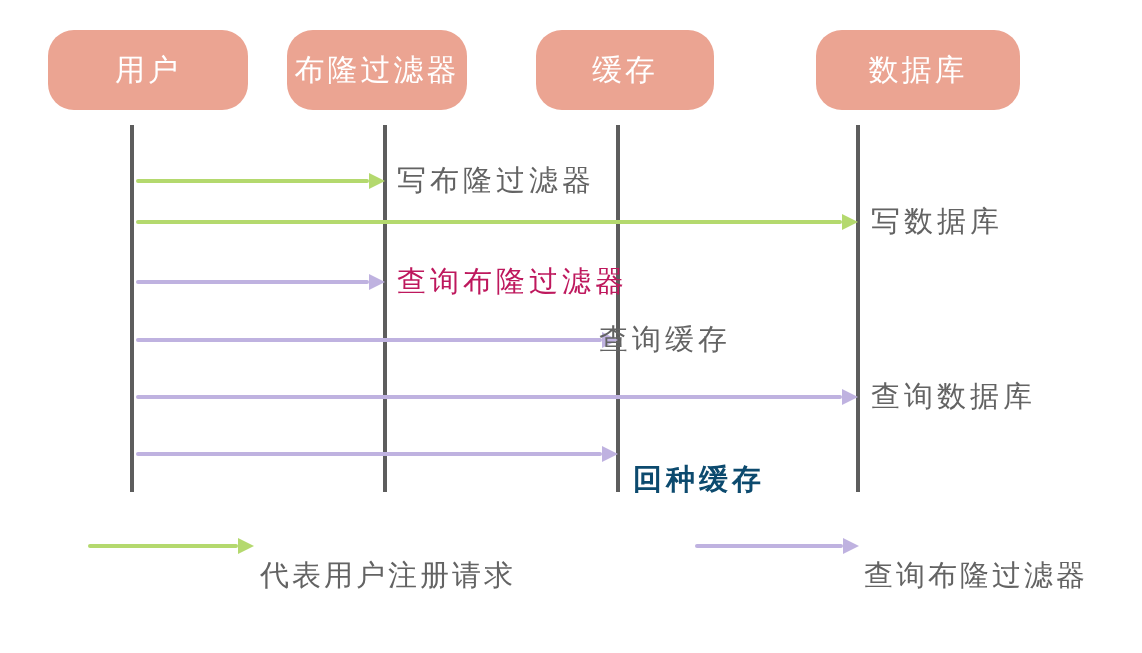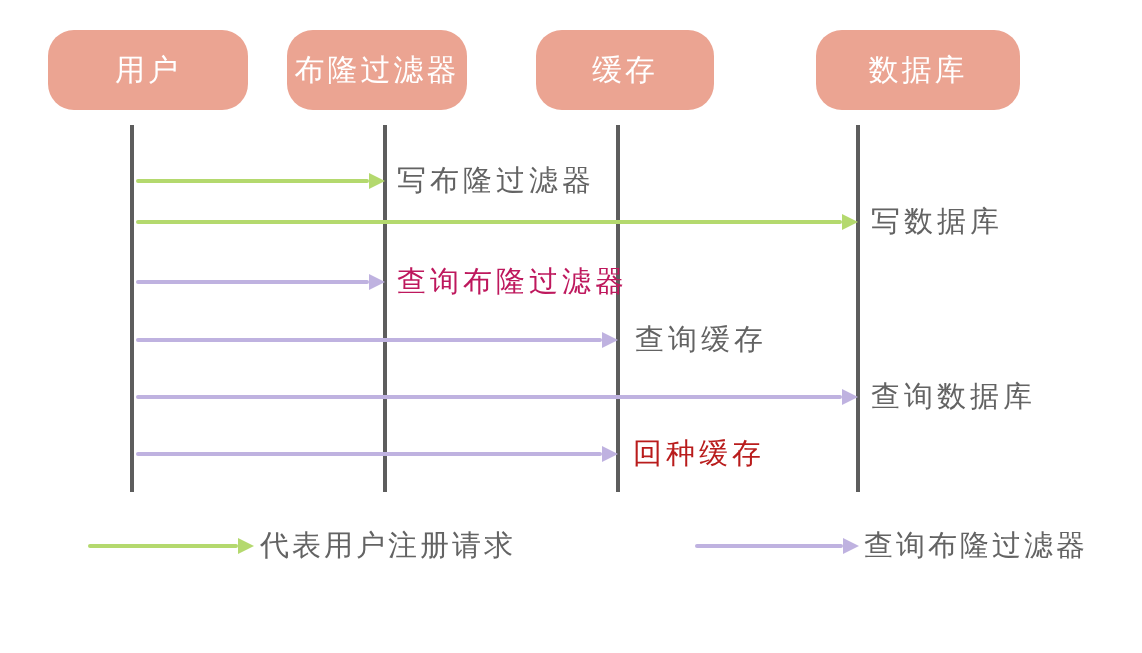--- a/index.html
+++ b/index.html
@@ -50,20 +50,21 @@
     position: absolute;
     font-size: 29px;
     letter-spacing: 4px;
     white-space: nowrap;
     transform: translateY(-50%);
     line-height: 1.1;
   }
   .legend-label {
     font-size: 29px;
     letter-spacing: 3px;
+    margin-top: 30px;
   }
   .caption {
     position: absolute;
     left: 0;
     width: 1026px;
     text-align: center;
     font-size: 31px;
     letter-spacing: 2px;
     transform: translateY(-50%);
     white-space: nowrap;
@@ -89,29 +90,29 @@
       <div class="arrow-head" style="border-left-color: rgb(180, 217, 110);"></div>
     </div>
     <div class="msg-label" style="left: 871px; top: 222px; color: rgb(99, 99, 99);">写数据库</div>
     <div class="arrow-line" style="left: 136px; top: 280px; width: 233px; background: rgb(191, 178, 224);">
       <div class="arrow-head" style="border-left-color: rgb(191, 178, 224);"></div>
     </div>
     <div class="msg-label" style="left: 397px; top: 282px; color: #be185d;">查询布隆过滤器</div>
     <div class="arrow-line" style="left: 136px; top: 338px; width: 466px; background: rgb(191, 178, 224);">
       <div class="arrow-head" style="border-left-color: rgb(191, 178, 224);"></div>
     </div>
-    <div class="msg-label" style="left: 635px; top: 340px; color: rgb(99, 99, 99);">查询缓存</div>
+    <div class="msg-label" style="left: 599px; top: 340px; color: rgb(99, 99, 99);">查询缓存</div>
     <div class="arrow-line" style="left: 136px; top: 395px; width: 706px; background: rgb(191, 178, 224);">
       <div class="arrow-head" style="border-left-color: rgb(191, 178, 224);"></div>
     </div>
     <div class="msg-label" style="left: 871px; top: 397px; color: rgb(99, 99, 99);">查询数据库</div>
     <div class="arrow-line" style="left: 136px; top: 452px; width: 466px; background: rgb(191, 178, 224);">
       <div class="arrow-head" style="border-left-color: rgb(191, 178, 224);"></div>
     </div>
-    <div class="msg-label" style="left: 633px; top: 454px; color: #b91c1c;">回种缓存</div>
+    <div class="msg-label" style="left: 633px; top: 480px; color: #0c4a6e; font-weight: bold;">回种缓存</div>
     <div class="arrow-line" style="left: 88px; top: 544px; width: 150px; background: rgb(180, 217, 110);">
       <div class="arrow-head" style="border-left-color: rgb(180, 217, 110);"></div>
     </div>
     <div class="msg-label legend-label" style="left: 260px; top: 546px; color: rgb(99, 99, 99);">代表用户注册请求</div>
     <div class="arrow-line" style="left: 695px; top: 544px; width: 148px; background: rgb(191, 178, 224);">
       <div class="arrow-head" style="border-left-color: rgb(191, 178, 224);"></div>
     </div>
     <div class="msg-label legend-label" style="left: 864px; top: 546px; color: rgb(99, 99, 99);">查询布隆过滤器</div>
   </div>
 

